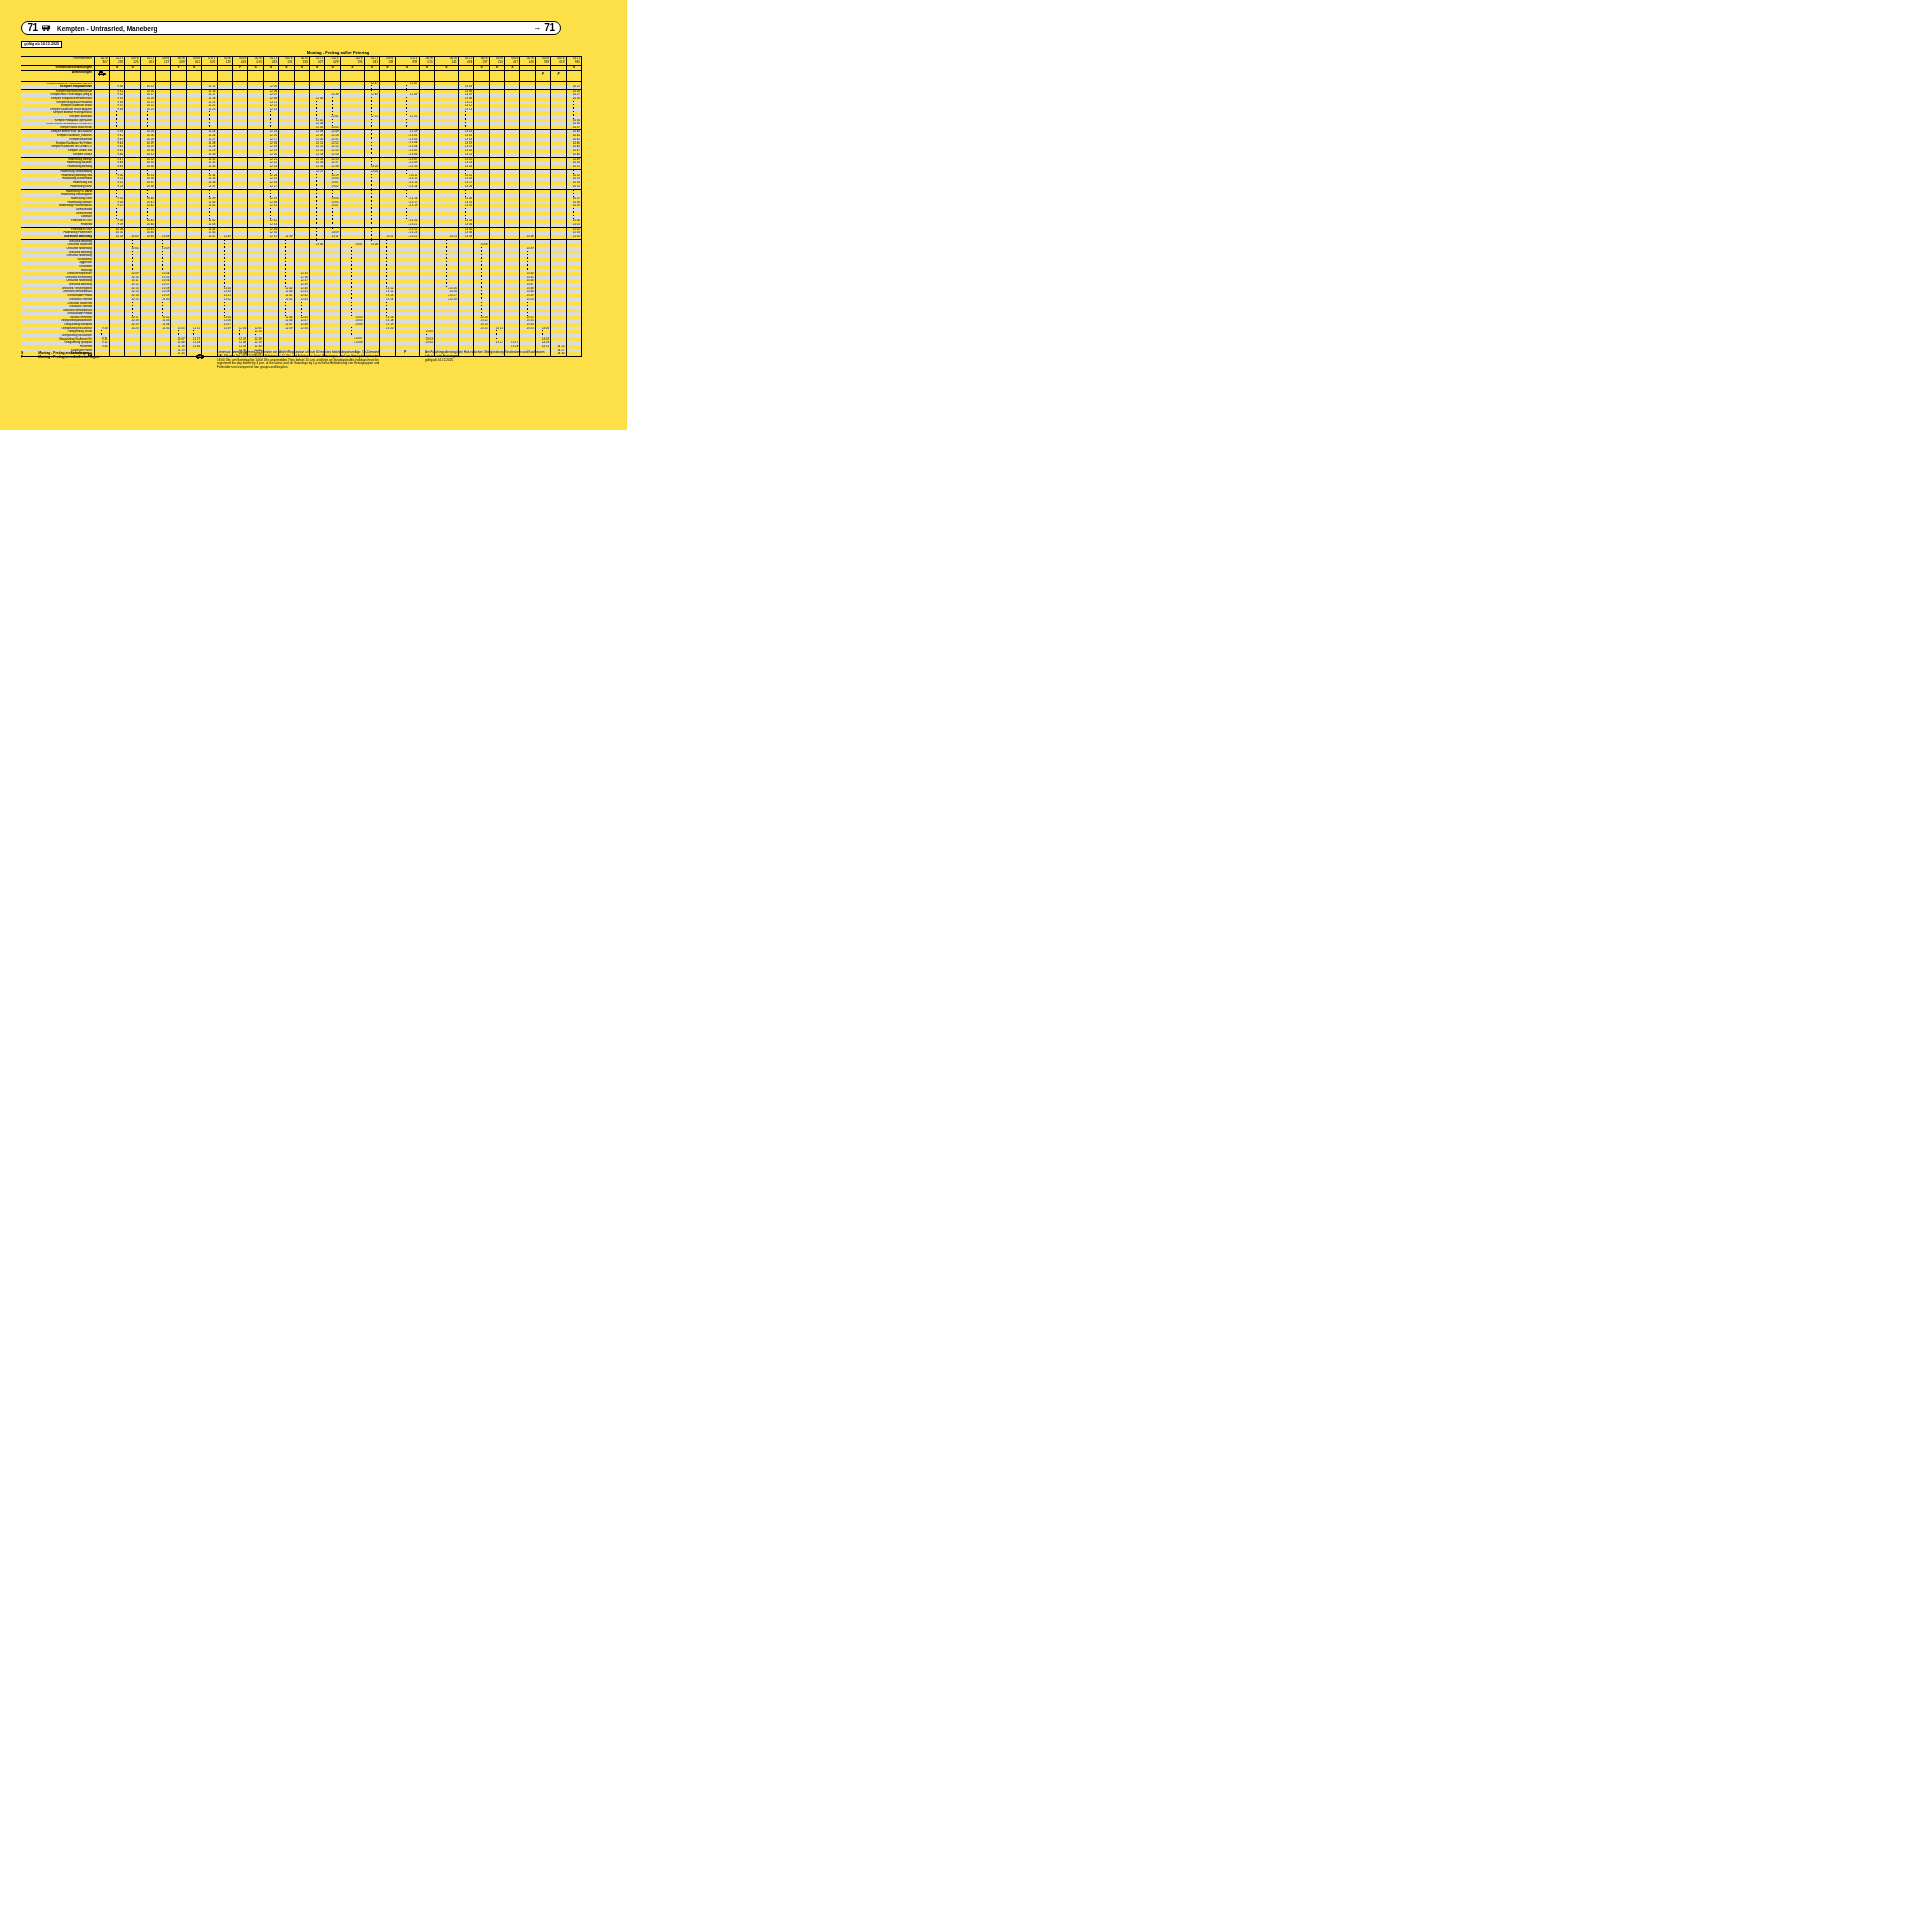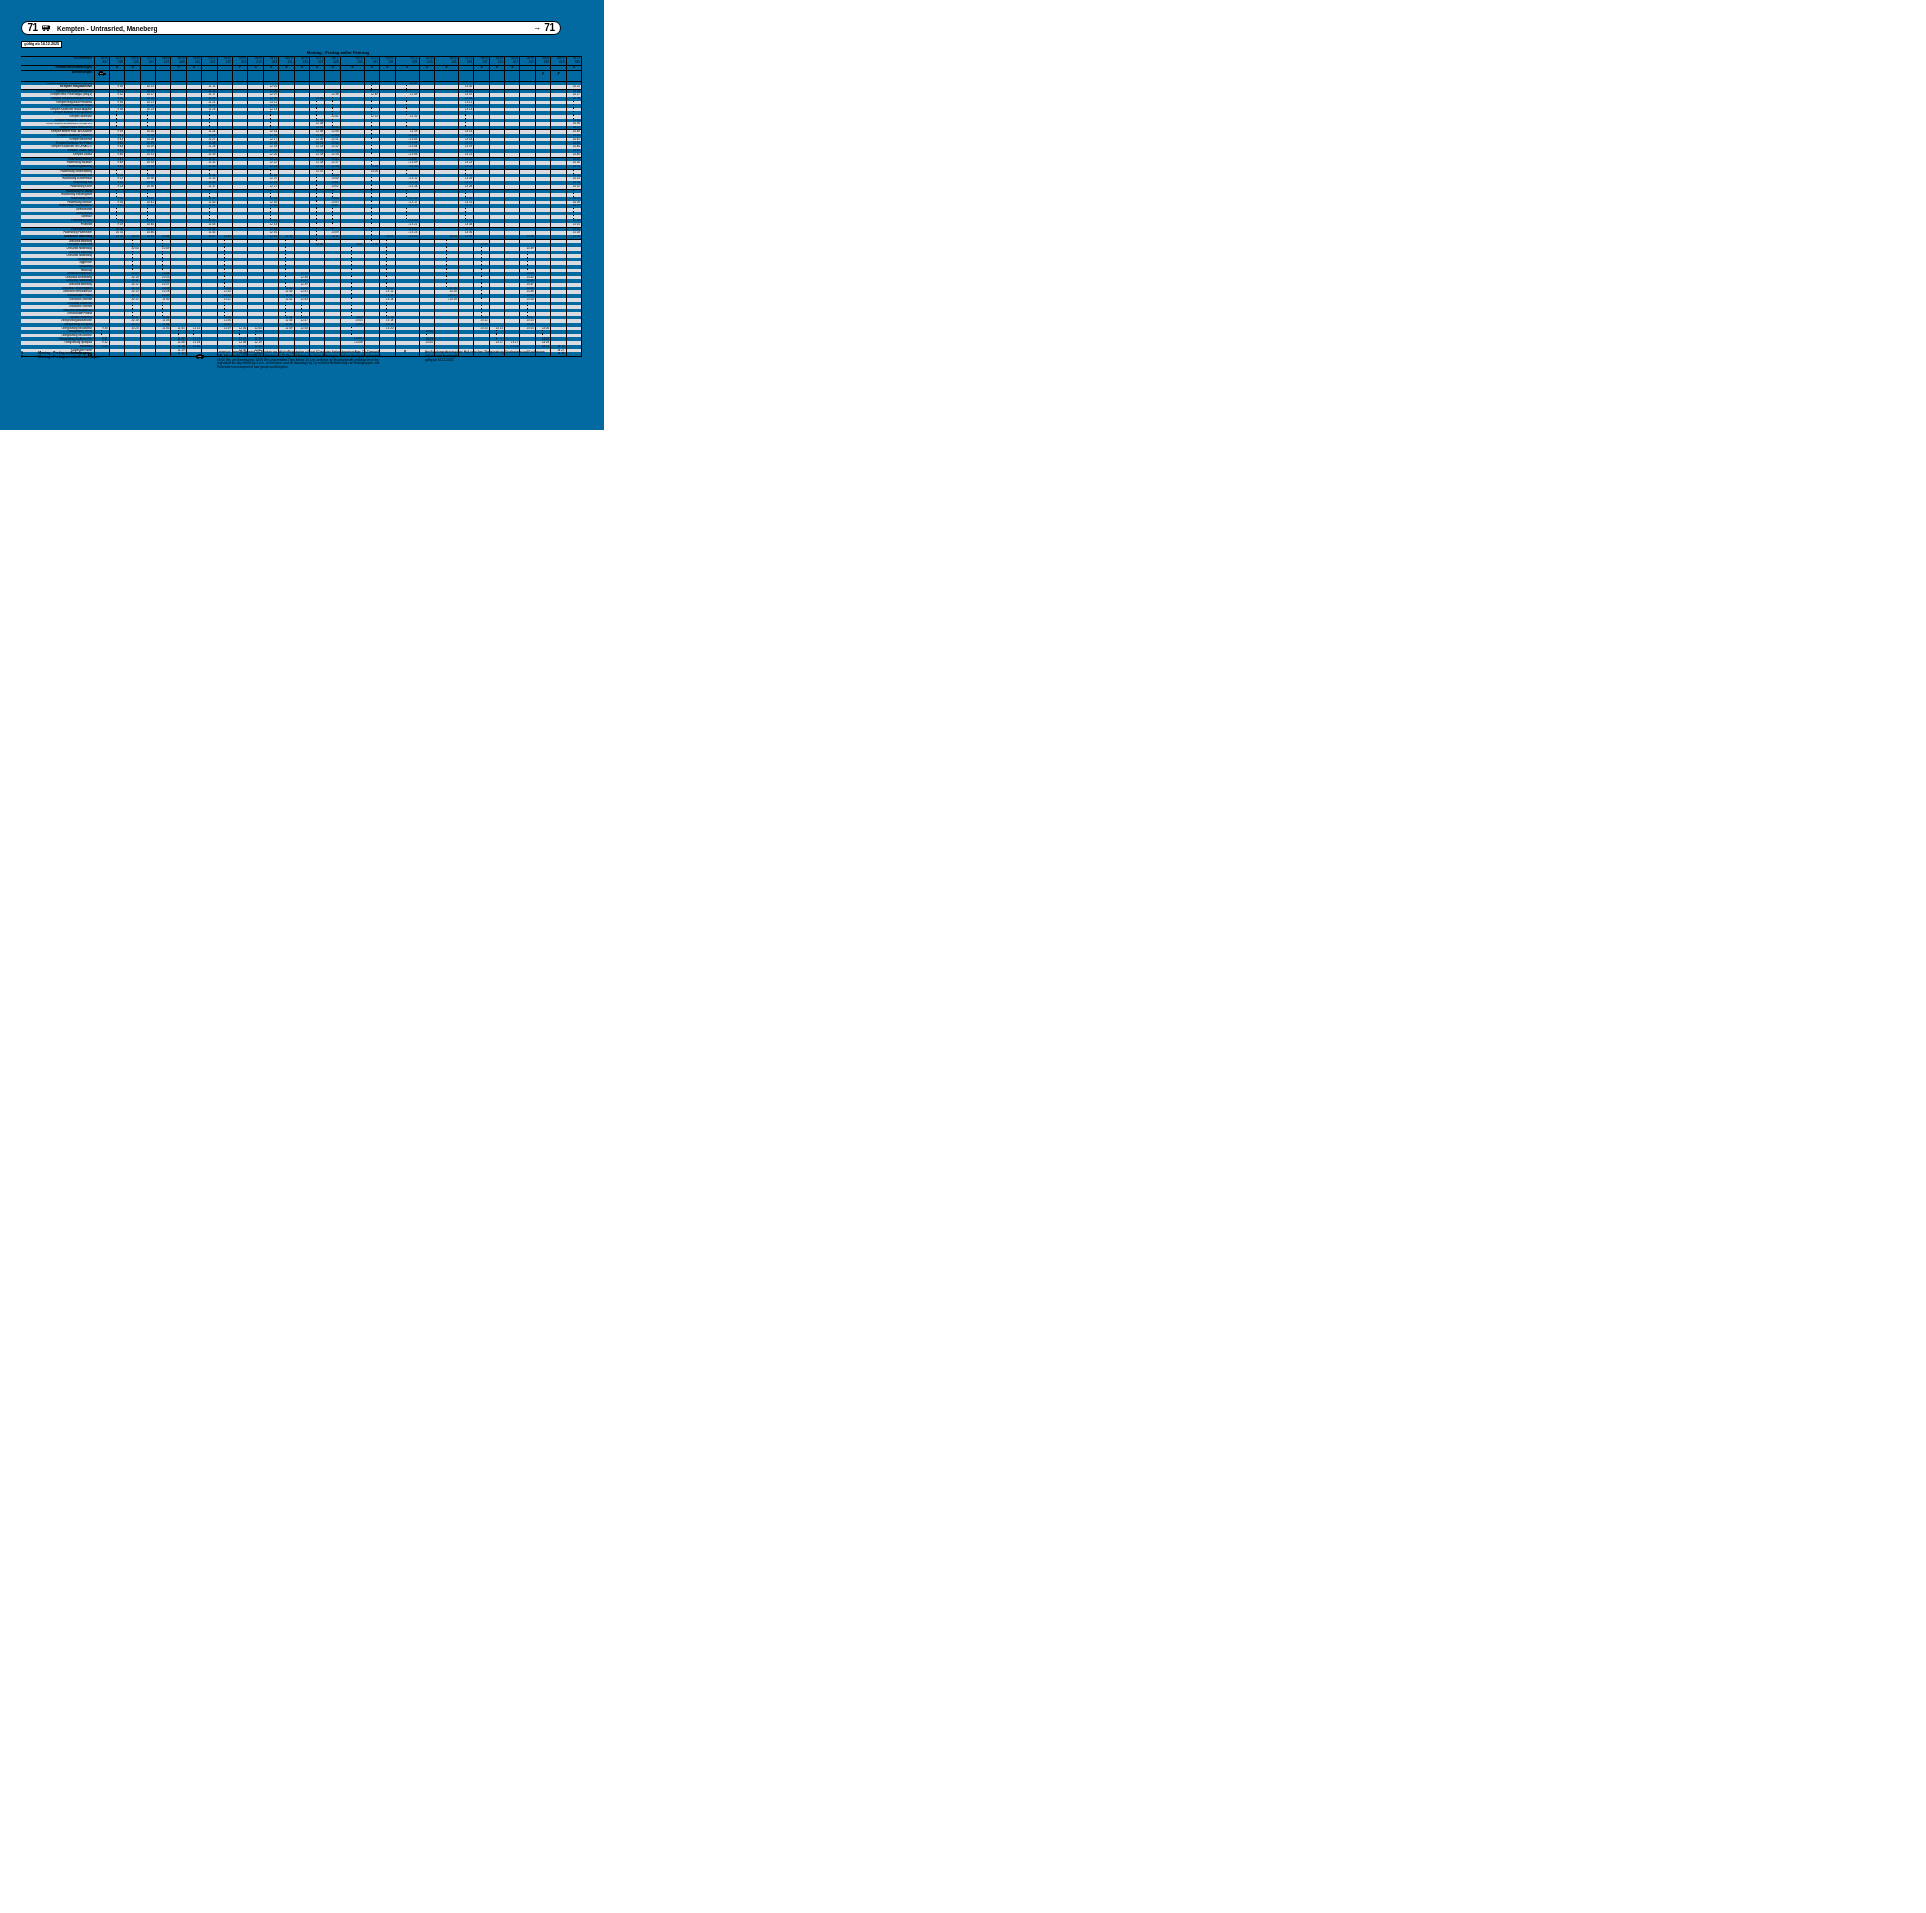--- a/index.html
+++ b/index.html
@@ -1,16 +1,16 @@
 <!DOCTYPE html>
 <html style="font-size:6.2px"><head>
 <meta charset="utf-8">
 <style>
   html,body{margin:0;padding:0;background:#fff;color:#000;font-family:"Liberation Sans",sans-serif;}
-  .page{position:relative;width:604px;height:430px;background:#0369a1;overflow:hidden;}
+  .page{position:relative;width:604px;height:430px;background:#fde047;overflow:hidden;padding-left:23px;}
   
   .hbar{position:absolute;left:21px;top:21px;width:540px;height:14.3px;border:1.2px solid #000;border-radius:7.7px;box-sizing:border-box;display:flex;align-items:center;padding:0 5.4px;background:#fff;}
   .route{font-size:10px;font-weight:bold;letter-spacing:-0.4px;line-height:1;}
   .busicon{margin-left:3.9px;display:flex;align-items:center;}
   .htitle{font-size:6.5px;font-weight:bold;margin-left:6.2px;white-space:nowrap;}
   .hspacer{flex:1;}
   .harrow{font-size:7.7px;font-weight:bold;margin-right:3.1px;line-height:1;}
   .route2{font-size:10px;font-weight:bold;letter-spacing:-0.4px;line-height:1;}
   .valid{position:absolute;left:21px;top:41px;border:0.8px solid #000;font-weight:bold;font-size:3.7px;padding:0.4px 2.3px;background:#fff;}
   .caption{position:absolute;left:94px;top:50px;width:488px;text-align:center;font-weight:bold;font-size:4.2px;}

